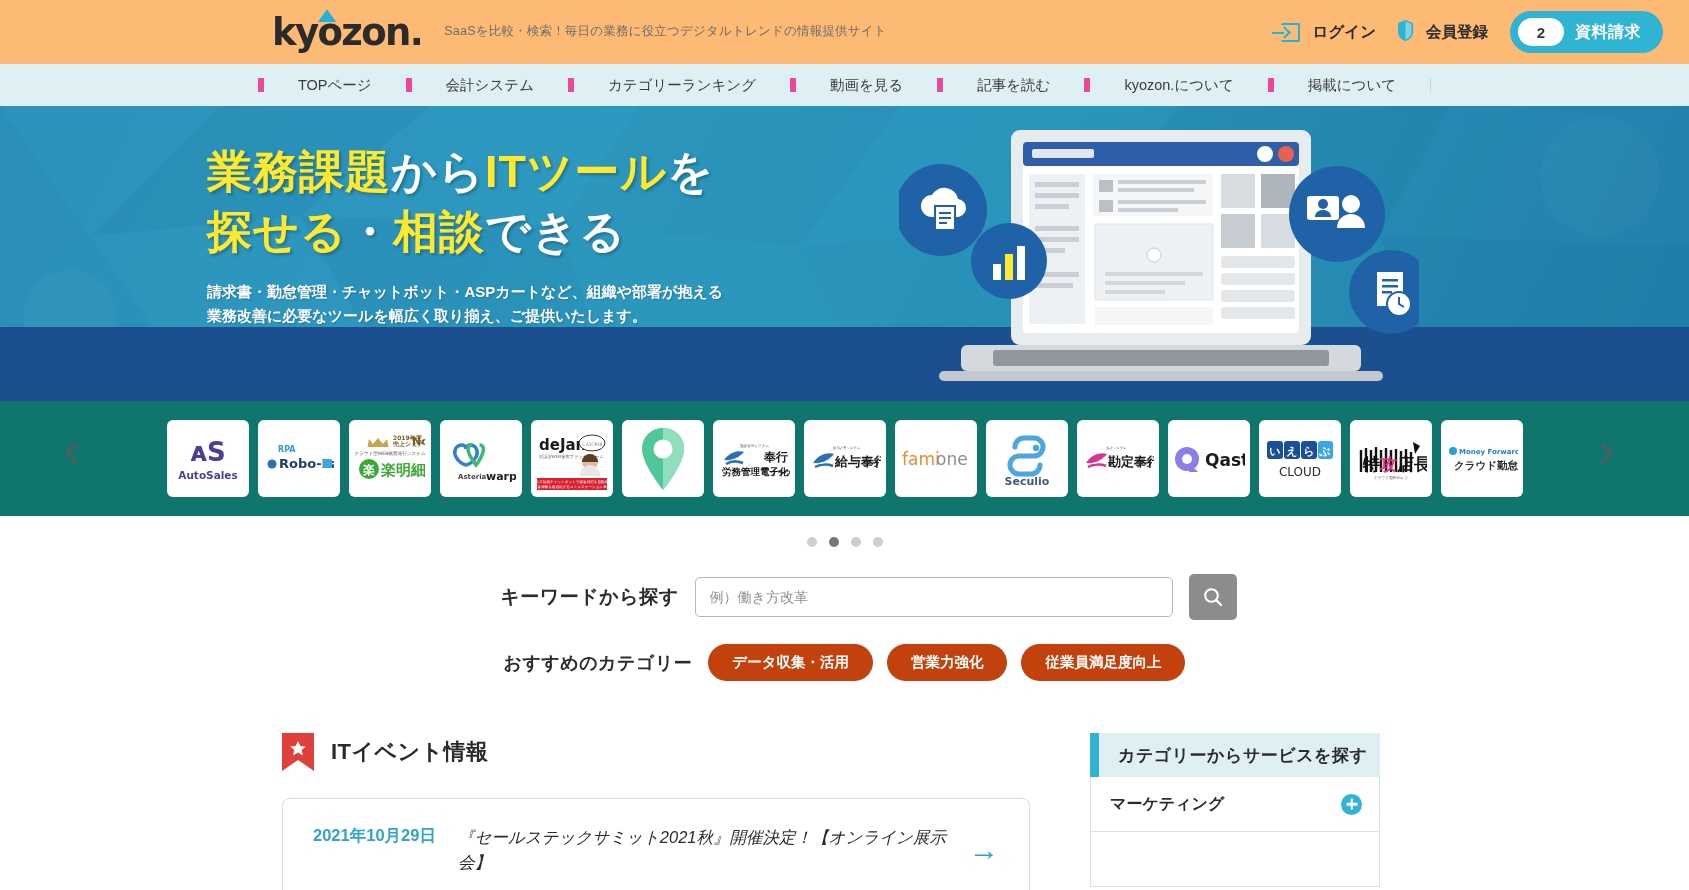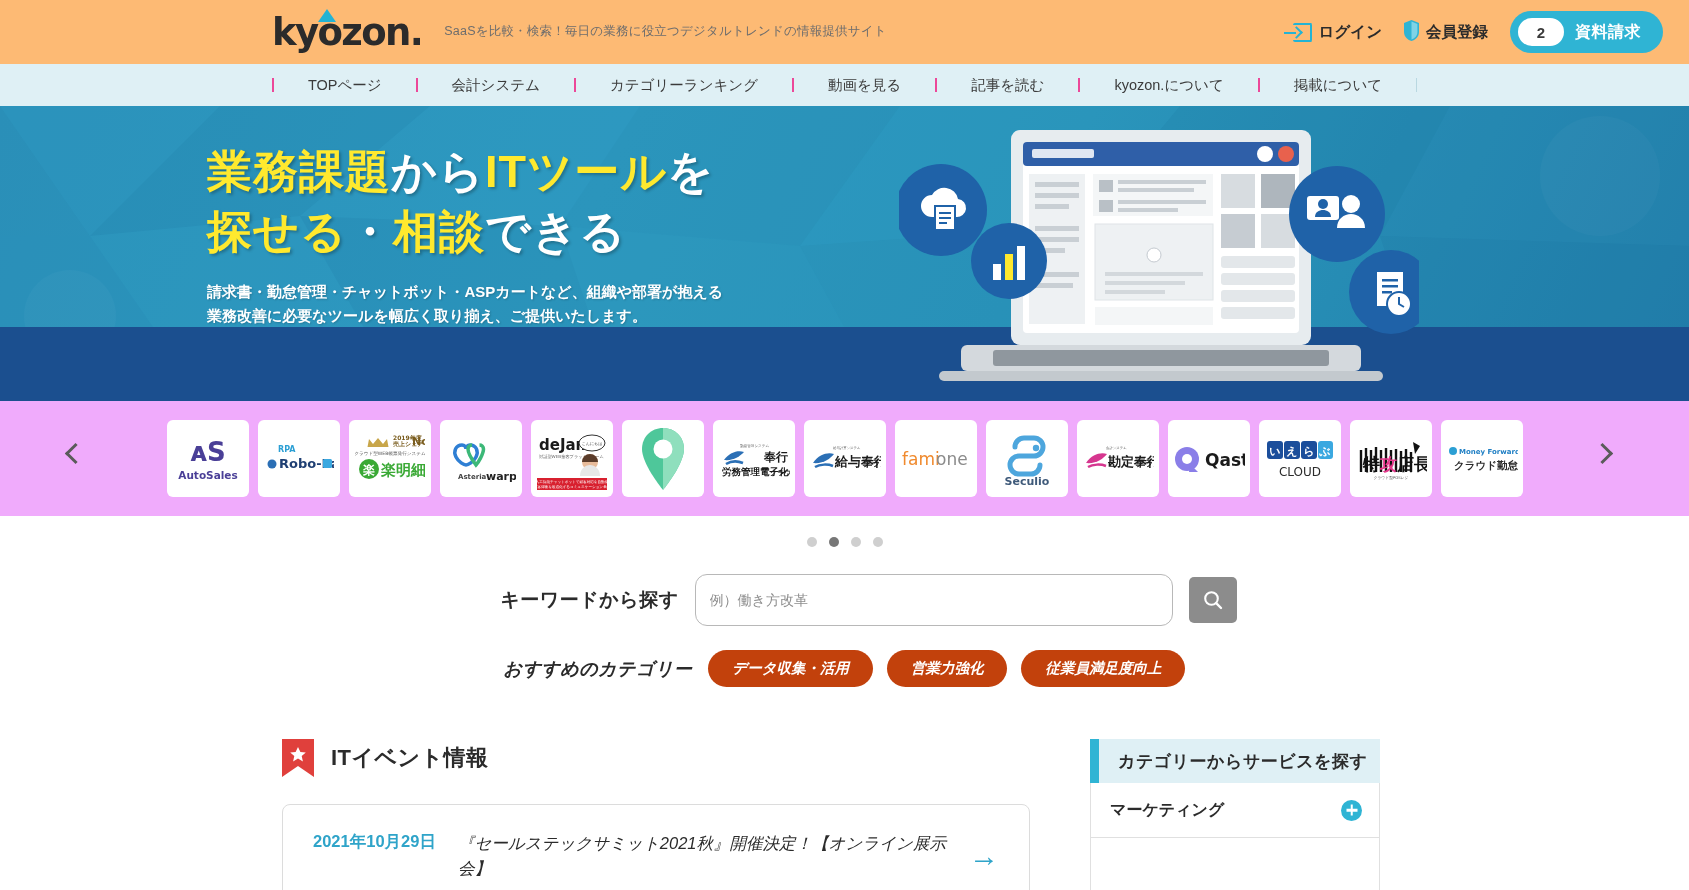--- a/index.html
+++ b/index.html
@@ -47,21 +47,21 @@
     font-weight: 500;
     padding-bottom: 2px;
   }
   .header-actions {
     margin-left: auto;
     display: flex;
     align-items: center;
     gap: 22px;
   }
   .hdr-link {
-    display: flex; align-items: center; gap: 7px;
+    display: flex; align-items: center; gap: 13px;
     font-size: 15.5px; font-weight: 700; color: #2b2b2b;
     cursor: pointer; white-space: nowrap;
   }
   .icon-signin {
     width: 19px; height: 19px; position: relative;
     border: 2px solid #23b3d4; border-radius: 2px;
     border-left: none;
   }
   .icon-signin::before {
     content: ""; position: absolute;
@@ -90,21 +90,21 @@
   
   .nav {
     background: #dff0f5;
     height: 42px;
     display: flex; align-items: center; justify-content: center;
   }
   .nav-inner { display: flex; align-items: center; }
   .nav-item {
     font-size: 14.5px; color: #3b3b3b; cursor: pointer;
     padding: 0 34px; line-height: 1;
-    border-left: 2px solid #ec4899;
+    border-left: 6px solid #ec4899;
     white-space: nowrap;
   }
   .nav-item:last-child { border-right: 1px solid #b9d8e1; }
 
   
   .hero {
     position: relative; height: 295px;
     background: linear-gradient(115deg, #2a8fb8 0%, #2c96bd 35%, #2891b7 60%, #1f78a5 100%);
     overflow: hidden;
   }
@@ -127,21 +127,21 @@
     margin-top: 18px; color: #fff; font-size: 15px;
     line-height: 1.62; font-weight: 700;
     text-shadow: 1px 1px 2px rgba(0,0,0,.2);
   }
   .hero-art {
     position: absolute; right: 270px; top: 8px; z-index: 3;
   }
 
   
   .carousel {
-    background: #f0abfc; height: 115px;
+    background: #0f766e; height: 115px;
     display: flex; align-items: center; position: relative;
     padding: 0 38px;
   }
   .car-arrow {
     position: absolute; top: 50%; transform: translateY(-50%);
     width: 26px; height: 26px; cursor: pointer;
   }
   .car-arrow.left { left: 68px; }
   .car-arrow.right { right: 68px; }
   .car-arrow i {
@@ -170,33 +170,33 @@
   .dot { width: 10px; height: 10px; border-radius: 50%; background: #cfcfcf; cursor: pointer; }
   .dot.active { background: #777; }
 
   
   .search-row {
     display: flex; align-items: center; justify-content: center;
     gap: 16px; margin-top: 6px; padding-left: 48px;
   }
   .search-label { font-size: 19px; font-weight: 700; color: #2b2b2b; letter-spacing: .5px; }
   .search-input {
-    width: 478px; height: 52px; border: 1px solid #b8b8b8; border-radius: 12px;
+    width: 478px; height: 40px; border: 1px solid #b8b8b8; border-radius: 5px;
     padding: 0 14px; font-size: 14px; color: #333; outline: none;
     font-family: "Liberation Sans", sans-serif; background: #fff;
   }
   .search-input::placeholder { color: #8d8d8d; }
   .search-btn {
     width: 48px; height: 46px; background: #8c8c8c; border: none;
     border-radius: 5px; cursor: pointer;
     display: flex; align-items: center; justify-content: center;
   }
   .cat-row {
     display: flex; align-items: center; justify-content: center;
-    gap: 14px; margin-top: 24px; font-style: italic;
+    gap: 14px; margin-top: 24px;
   }
   .cat-label { font-size: 18px; font-weight: 700; color: #2b2b2b; letter-spacing: .5px; margin-right: 2px; }
   .cat-tag {
     background: #c2410c; color: #fff; border-radius: 20px;
     padding: 9px 24px; font-size: 14.5px; font-weight: 700;
     cursor: pointer; white-space: nowrap;
   }
 
   
   .bottom {

